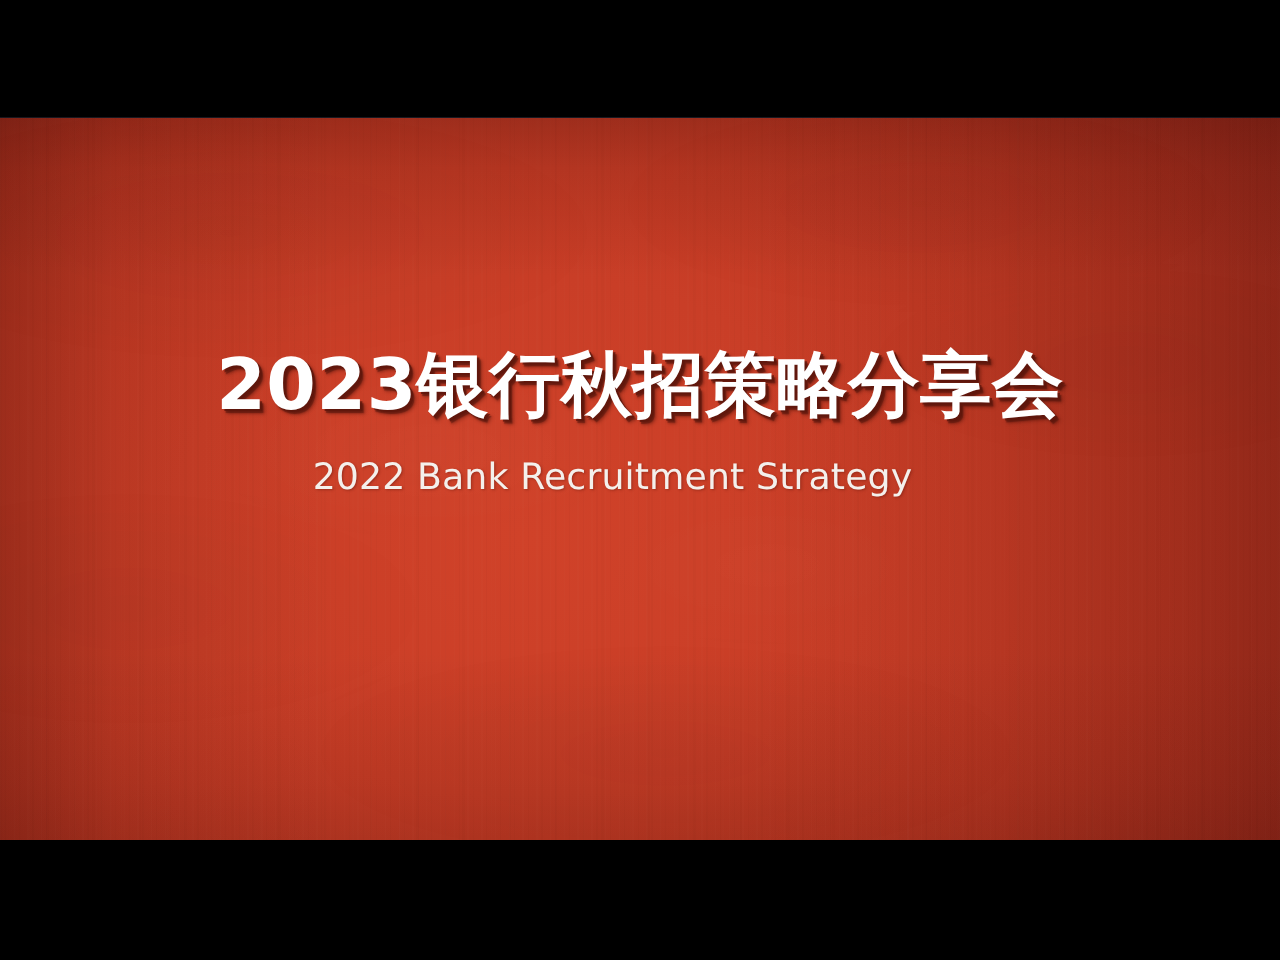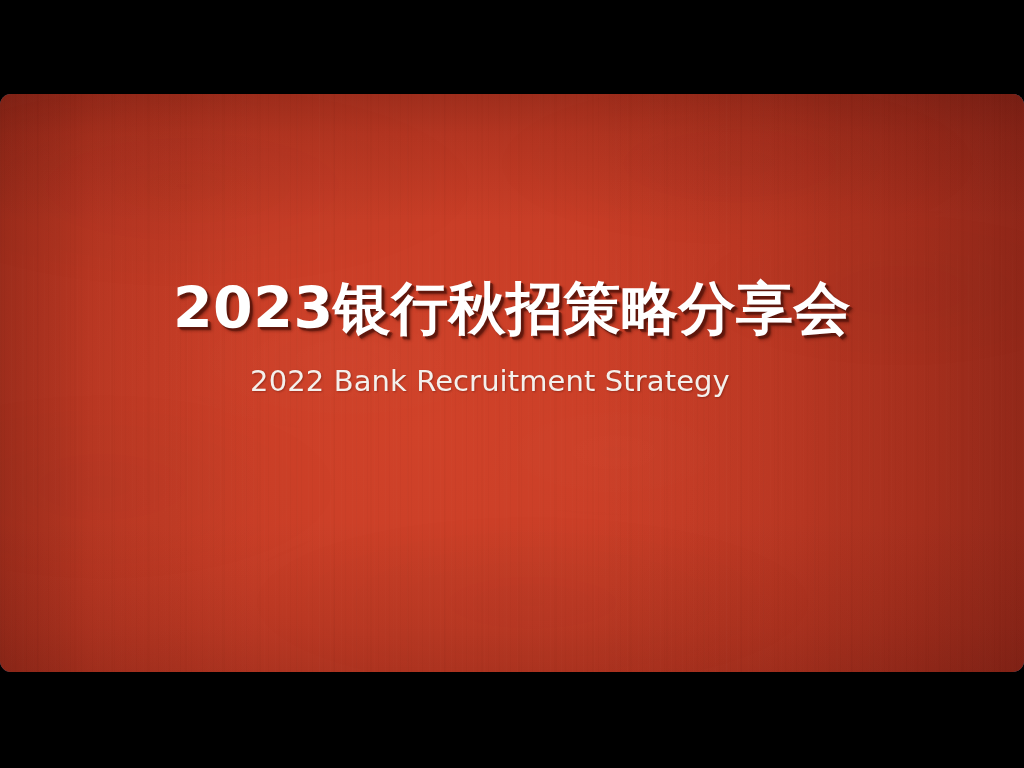--- a/index.html
+++ b/index.html
@@ -36,21 +36,20 @@
 
   
   .slide {
     position: absolute;
     left: 0;
     top: 94px;
     width: 1024px;
     height: 578px;
     overflow: hidden;
     background: #0369a1;
-    border-radius: 11px;
   }
 
   
   .slide-bg-base {
     position: absolute;
     inset: 0;
     background:
       radial-gradient(115% 150% at 41% 58%,
         #d04229 0%,
         #c93e27 24%,

